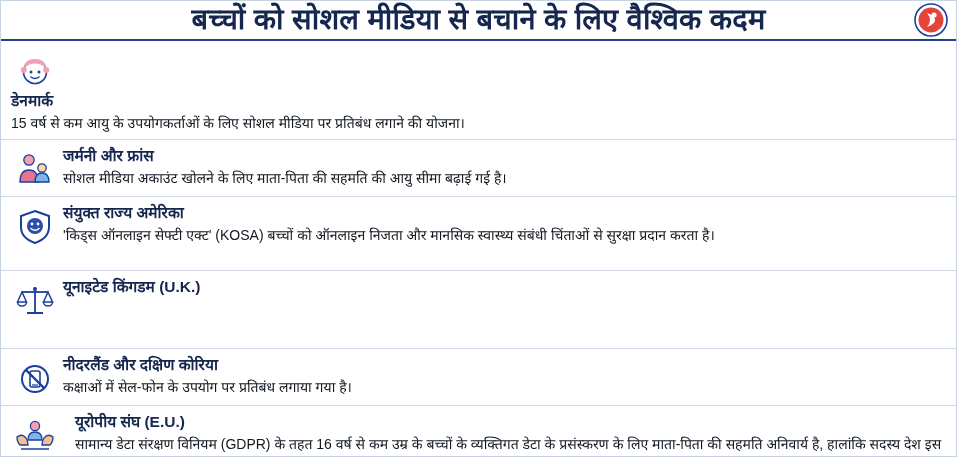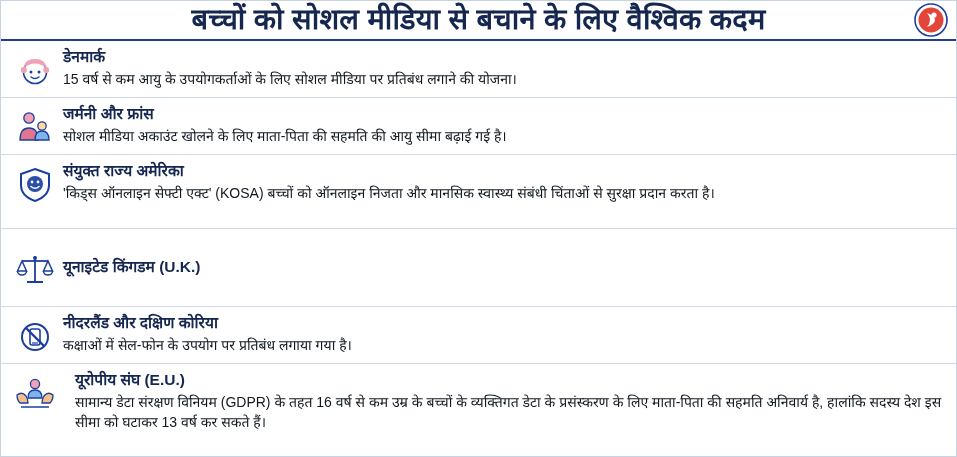--- a/index.html
+++ b/index.html
@@ -72,24 +72,24 @@
     color: #15264f;
     line-height: 1.35;
     margin-bottom: 1px;
   }
   .row-body {
     font-size: 14px;
     color: #111820;
     line-height: 1.45;
   }
   
-  .row.r1 { min-height: 52px; }
+  .row.r1 { min-height: 52px; flex-direction: column; }
   .row.r2 { min-height: 54px; }
   .row.r3 { min-height: 74px; }
-  .row.r4 { min-height: 78px; align-items: center; }
+  .row.r4 { min-height: 78px; }
   .row.r5 { min-height: 52px; }
   .row.r6 { min-height: 82px; border-bottom: none; gap: 12px; }
   svg { display: block; }
 </style>
 </head>
 <body>
 
 <div class="page">
 
   <div class="header">

